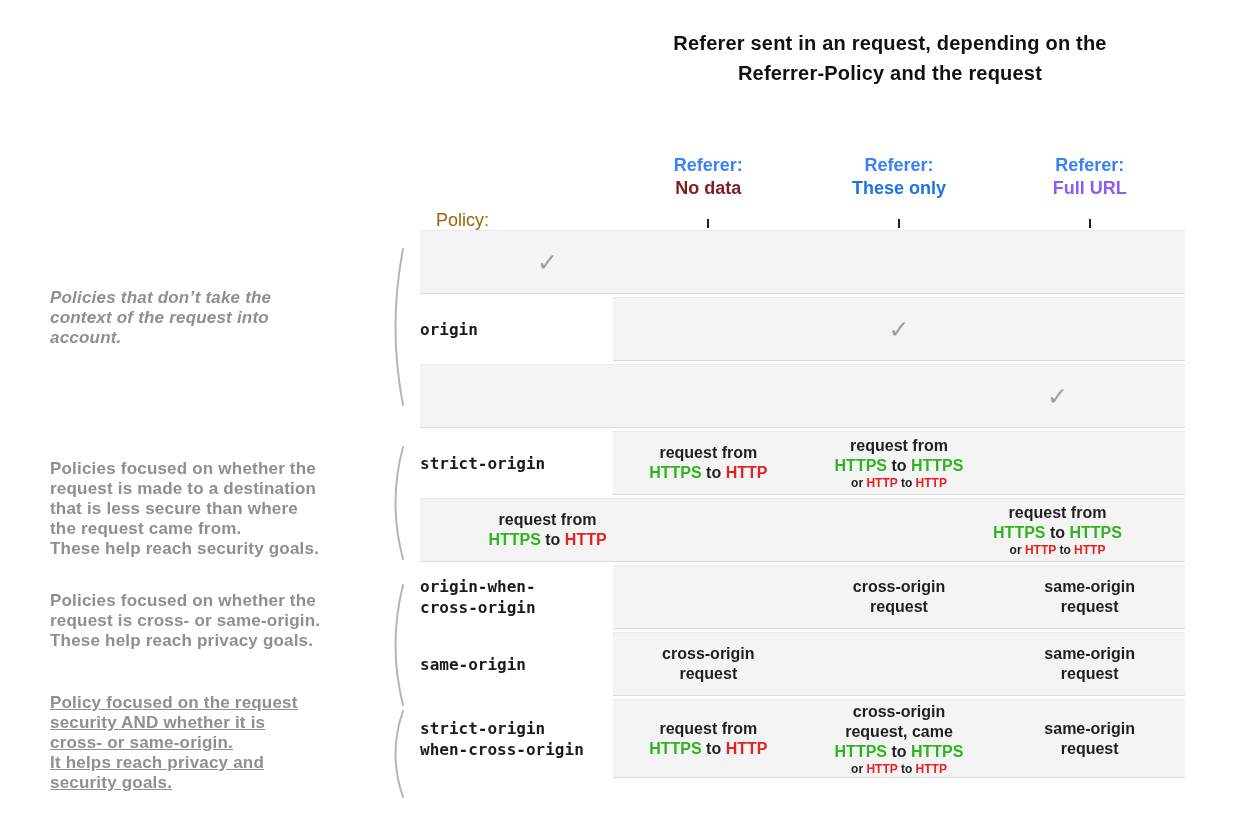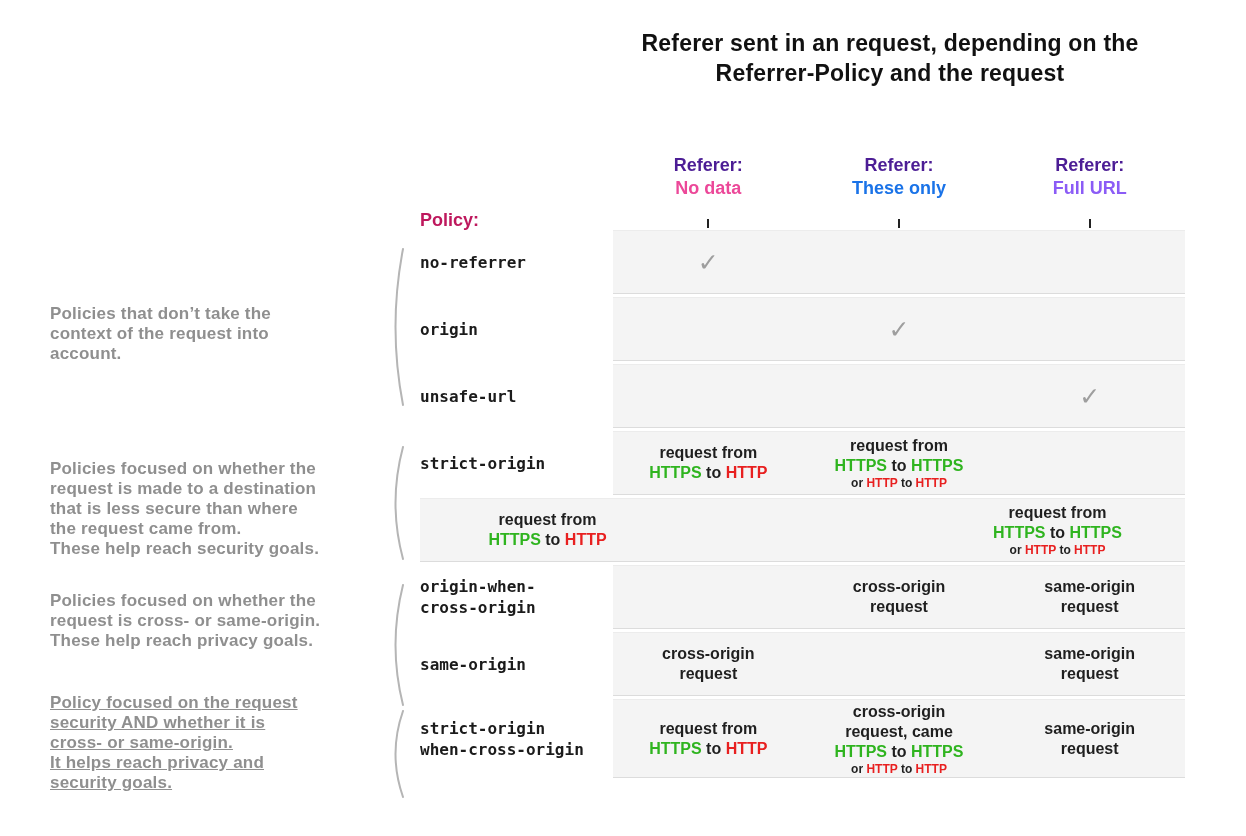--- a/index.html
+++ b/index.html
@@ -2,32 +2,32 @@
 <html><head>
 <meta charset="utf-8">
 <style>
   html,body{margin:0;padding:0;background:#ffffff;}
   .canvas{
     position:relative;width:1246px;height:836px;background:#ffffff;overflow:hidden;
     font-family:"Liberation Sans",sans-serif;
   }
   .title{
     position:absolute;left:590px;top:28px;width:600px;margin:0;
-    font-size:23px;line-height:30px;font-weight:bold;color:#111;
+    font-size:20px;line-height:30px;font-weight:bold;color:#111;
     text-align:center;white-space:pre-line;letter-spacing:.2px;
   }
   .col-headers{
     position:absolute;left:613px;top:154px;width:572px;display:flex;
   }
   .col-h{flex:1;text-align:center;}
-  .col-h-label{font-size:18px;font-weight:bold;color:#4c1d95;line-height:23px;}
+  .col-h-label{font-size:18px;font-weight:bold;color:#3b82f6;line-height:23px;}
   .col-h-value{font-size:18px;font-weight:bold;line-height:23px;}
   .policy-header{
-    position:absolute;left:420px;top:210px;
-    font-size:18px;font-weight:bold;color:#be185d;
+    position:absolute;left:436px;top:210px;
+    font-size:18px;font-weight:normal;color:#a16207;
   }
   .ticks{position:absolute;left:613px;top:219px;width:572px;height:10px;}
   .tick{position:absolute;top:0;width:2px;height:9px;background:#222;}
   .tick.t0{left:calc(16.667% - 1px);}
   .tick.t1{left:calc(50% - 1px);}
   .tick.t2{left:calc(83.333% - 1px);}
   .table{position:absolute;left:420px;top:230px;width:765px;}
   .row{display:flex;height:64px;margin-bottom:3px;}
   .row:last-child{height:79px;}
   .policy{
@@ -46,37 +46,37 @@
     align-items:center;text-align:center;
   }
   .line{font-size:16px;font-weight:bold;color:#1f1f1f;line-height:20px;}
   .line.small{font-size:12px;line-height:14px;}
   .check{font-size:25px;color:#9e9e9e;line-height:25px;}
   .annotation{
     position:absolute;left:50px;width:360px;
     font-size:17px;line-height:20px;font-weight:bold;color:#8f8f8f;
     white-space:pre-line;letter-spacing:.2px;
   }
-  .annotation.a0{top:304px;}
+  .annotation.a0{top:288px;font-style:italic;}
   .annotation.a1{top:459px;}
   .annotation.a2{top:591px;}
   .annotation.a3{top:693px;text-decoration:underline;}
   .brace{position:absolute;left:387px;width:18px;}
 </style>
 </head>
 <body>
 
 <div class="canvas">
   <h1 class="title">Referer sent in an request, depending on the
 Referrer-Policy and the request</h1>
 
   <div class="col-headers" id="colHeaders">
       <div class="col-h">
         <div class="col-h-label">Referer:</div>
-        <div class="col-h-value" style="color: #ec4899;">No data</div>
+        <div class="col-h-value" style="color: #7f1d1d;">No data</div>
       </div>
       <div class="col-h">
         <div class="col-h-label">Referer:</div>
         <div class="col-h-value" style="color: rgb(26, 115, 232);">These only</div>
       </div>
       <div class="col-h">
         <div class="col-h-label">Referer:</div>
         <div class="col-h-value" style="color: #8b5cf6;">Full URL</div>
       </div>
     </div>
@@ -117,41 +117,39 @@
       <div class="brace" style="top: 584px; height: 122px;"><svg width="18" height="122" viewBox="0 0 18 122">
           <path d="M16,1 Q1,61 16,121" fill="none" stroke="#b5b5b5" stroke-width="2" stroke-linecap="round"></path>
         </svg></div>
       <div class="brace" style="top: 710px; height: 88px;"><svg width="18" height="88" viewBox="0 0 18 88">
           <path d="M16,1 Q1,44 16,87" fill="none" stroke="#b5b5b5" stroke-width="2" stroke-linecap="round"></path>
         </svg></div>
     </div>
 
   <div class="table" id="tableRows">
       <div class="row">
-        <div class="policy">no-referrer</div>
         <div class="cells">
           <div class="cell">
             <span class="check" style="color: rgb(158, 158, 158);">✓</span>
           </div>
           <div class="cell"></div>
           <div class="cell"></div>
         </div>
       </div>
       <div class="row">
         <div class="policy">origin</div>
         <div class="cells">
           <div class="cell"></div>
           <div class="cell">
             <span class="check" style="color: rgb(158, 158, 158);">✓</span>
           </div>
           <div class="cell"></div>
         </div>
       </div>
       <div class="row">
-        <div class="policy">unsafe-url</div>
         <div class="cells">
           <div class="cell"></div>
           <div class="cell"></div>
           <div class="cell">
             <span class="check" style="color: rgb(158, 158, 158);">✓</span>
           </div>
         </div>
       </div>
       <div class="row">
         <div class="policy">strict-origin</div>

